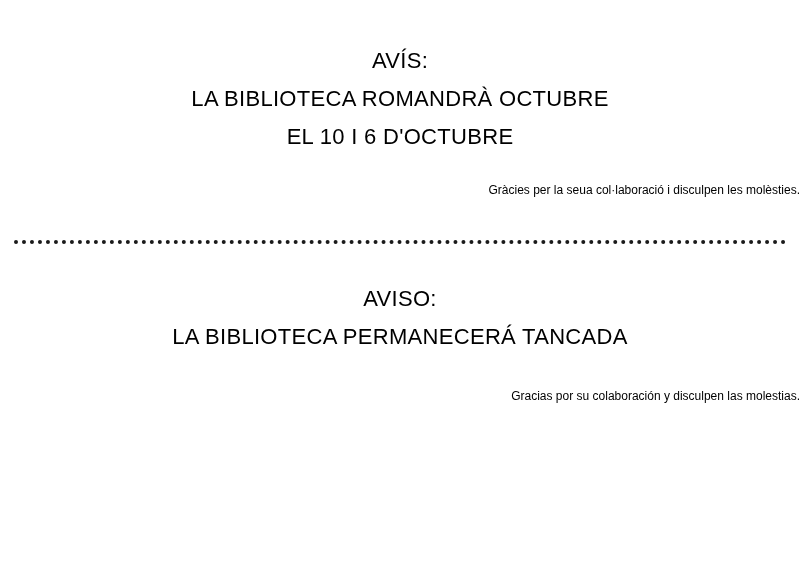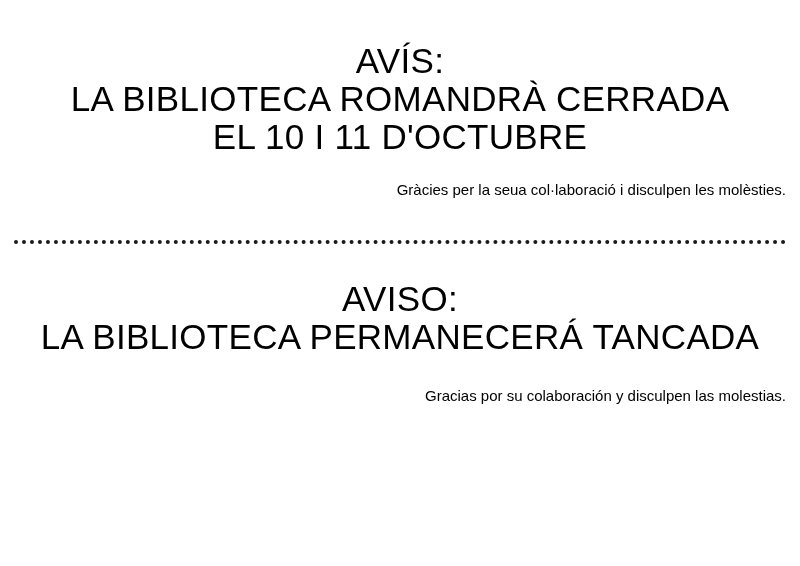--- a/index.html
+++ b/index.html
@@ -30,32 +30,31 @@
   }
   .notice-es {
     position: absolute;
     left: 0;
     top: 280px;
     width: 800px;
   }
 
   .headline {
     text-align: center;
-    font-size: 35px;
+    font-size: 22px;
     line-height: 38px;
     font-weight: 400;
     letter-spacing: 0.3px;
     white-space: nowrap;
   }
 
   .thanks {
     margin-top: 24px;
     text-align: right;
-    padding-right: 14px;
-    font-size: 15px;
+    font-size: 12px;
     line-height: 20px;
     font-weight: 400;
   }
   .thanks-es {
     margin-top: 30px;
     margin-left: 48px;
   }
 
   
   .divider {
@@ -68,22 +67,22 @@
     box-sizing: border-box;
   }
 </style>
 </head>
 <body>
 
 <div class="page">
 
   <div class="notice-ca">
     <div class="headline">AVÍS:</div>
-    <div class="headline">LA BIBLIOTECA ROMANDRÀ CERRADA</div>
-    <div class="headline">EL 10 I 11 D'OCTUBRE</div>
+    <div class="headline">LA BIBLIOTECA ROMANDRÀ OCTUBRE</div>
+    <div class="headline">EL 10 I 6 D'OCTUBRE</div>
     <div class="thanks">Gràcies per la seua col·laboració i disculpen les molèsties.</div>
   </div>
 
   <div class="divider"></div>
 
   <div class="notice-es">
     <div class="headline">AVISO:</div>
     <div class="headline">LA BIBLIOTECA PERMANECERÁ TANCADA</div>
     <div class="thanks thanks-es">Gracias por su colaboración y disculpen las molestias.</div>
   </div>

